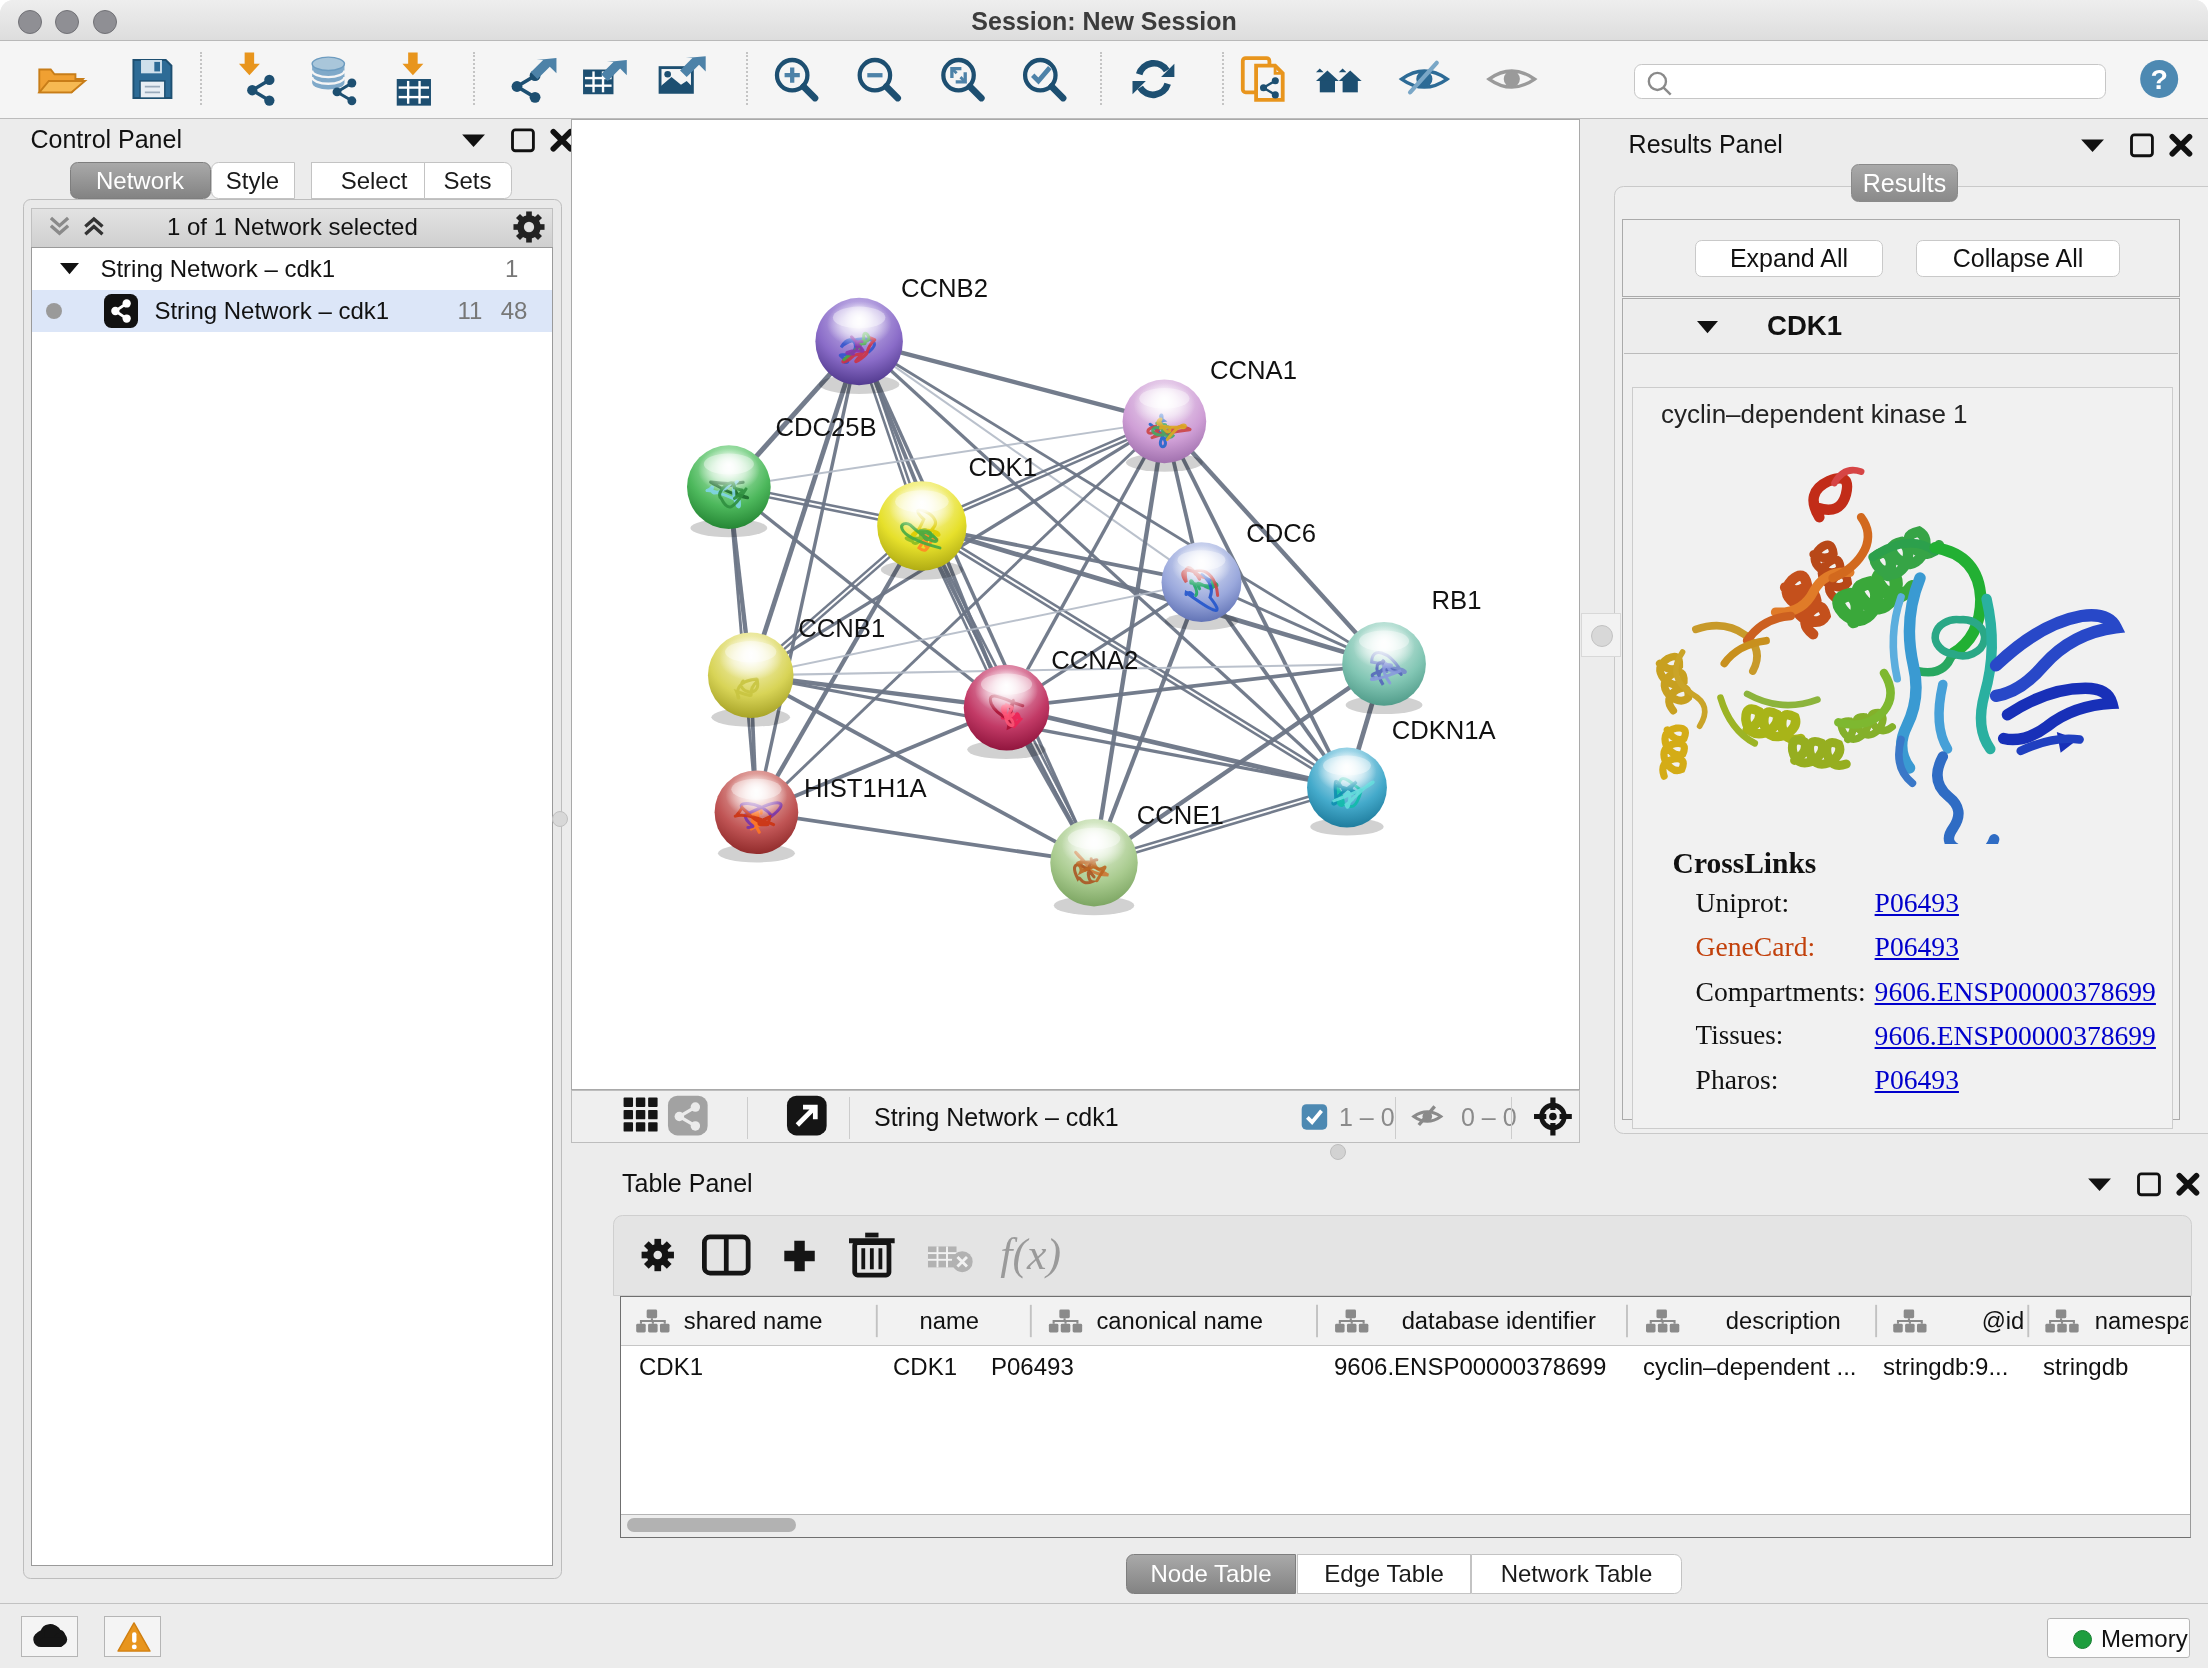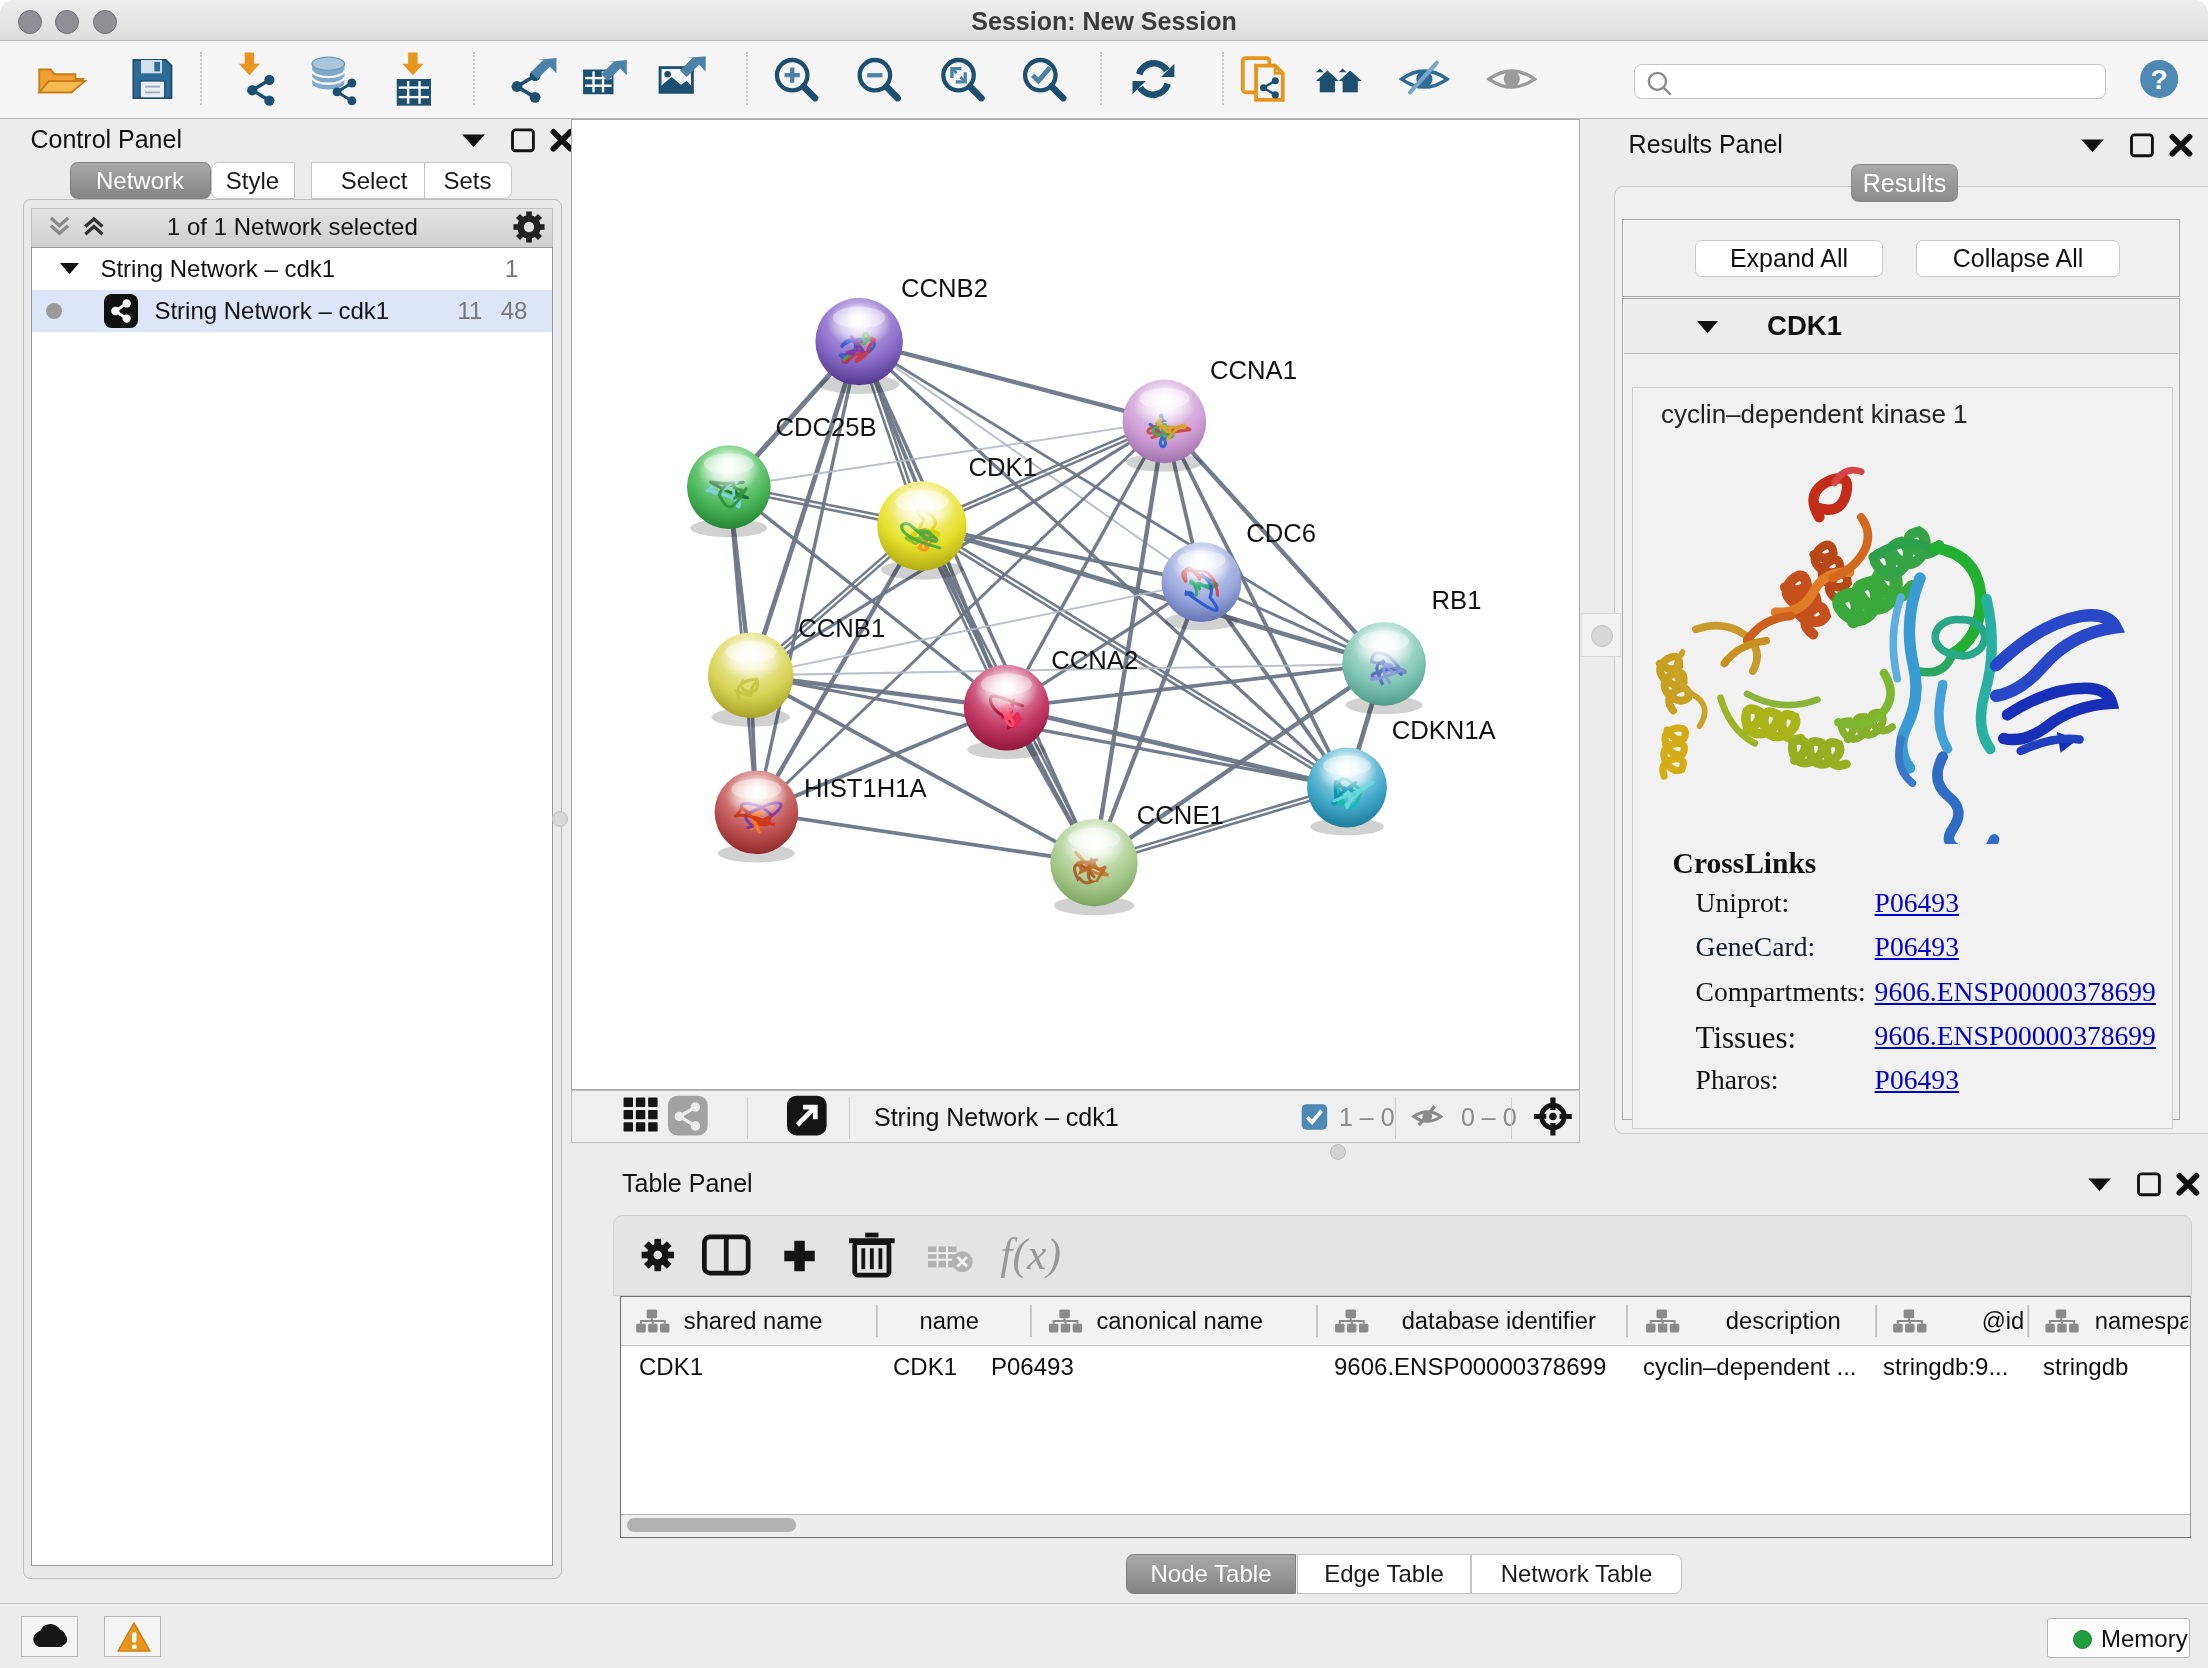--- a/index.html
+++ b/index.html
@@ -646,25 +646,25 @@
                 <path d="M394 304 q42 -28 82 -28 q24 0 28 16 q-40 2 -68 24 q-24 18 -46 13" stroke="#1830b8" stroke-width="12"></path>
                 <path d="M446 322 l22 8 l-18 14 Z" stroke="none" fill="#1830b8"></path>
                 <path d="M408 342 q34 -16 62 -12" stroke="#2040c0" stroke-width="9"></path>
                 <path d="M326 348 q-14 26 6 42 q18 14 5 33 q-13 18 11 25 q26 7 32 -13" stroke="#2f6cc4" stroke-width="11"></path>
                 <path d="M282 330 q-8 30 12 46" stroke="#3a78c8" stroke-width="8"></path>
               </g>
             </svg>
           <div class="serif" style="position:absolute;left:40px;top:459px;font-size:29.5px;font-weight:bold;color:#111">CrossLinks</div>
           <div class="serif" style="position:absolute;left:63px;top:499px;font-size:27.6px;color:#111">Uniprot:</div>
           <div class="serif xl" style="position:absolute;left:242px;top:499px;font-size:27.6px;">P06493</div>
-          <div class="serif" style="position:absolute;left:63px;top:543px;font-size:27.6px;color:#0f172a">GeneCard:</div>
+          <div class="serif" style="position:absolute;left:63px;top:543px;font-size:27.6px;color:#c2410c">GeneCard:</div>
           <div class="serif xl" style="position:absolute;left:242px;top:543px;font-size:27.6px;">P06493</div>
           <div class="serif" style="position:absolute;left:63px;top:588px;font-size:27.6px;color:#111">Compartments:</div>
           <div class="serif xl" style="position:absolute;left:242px;top:588px;font-size:27.6px;">9606.ENSP00000378699</div>
-          <div class="serif" style="position:absolute;left:63px;top:632px;font-size:31px;color:#111">Tissues:</div>
+          <div class="serif" style="position:absolute;left:63px;top:632px;font-size:27px;color:#111">Tissues:</div>
           <div class="serif xl" style="position:absolute;left:242px;top:632px;font-size:27.6px;">9606.ENSP00000378699</div>
           <div class="serif" style="position:absolute;left:63px;top:676px;font-size:27.6px;color:#111">Pharos:</div>
           <div class="serif xl" style="position:absolute;left:242px;top:676px;font-size:27.6px;">P06493</div>
         </div>
       </div>
     </div>
   </div>
 
   <div id="tp" class="abs">
     <div class="ptitle" style="position:absolute;left:32px;top:13.3px">Table Panel</div>

